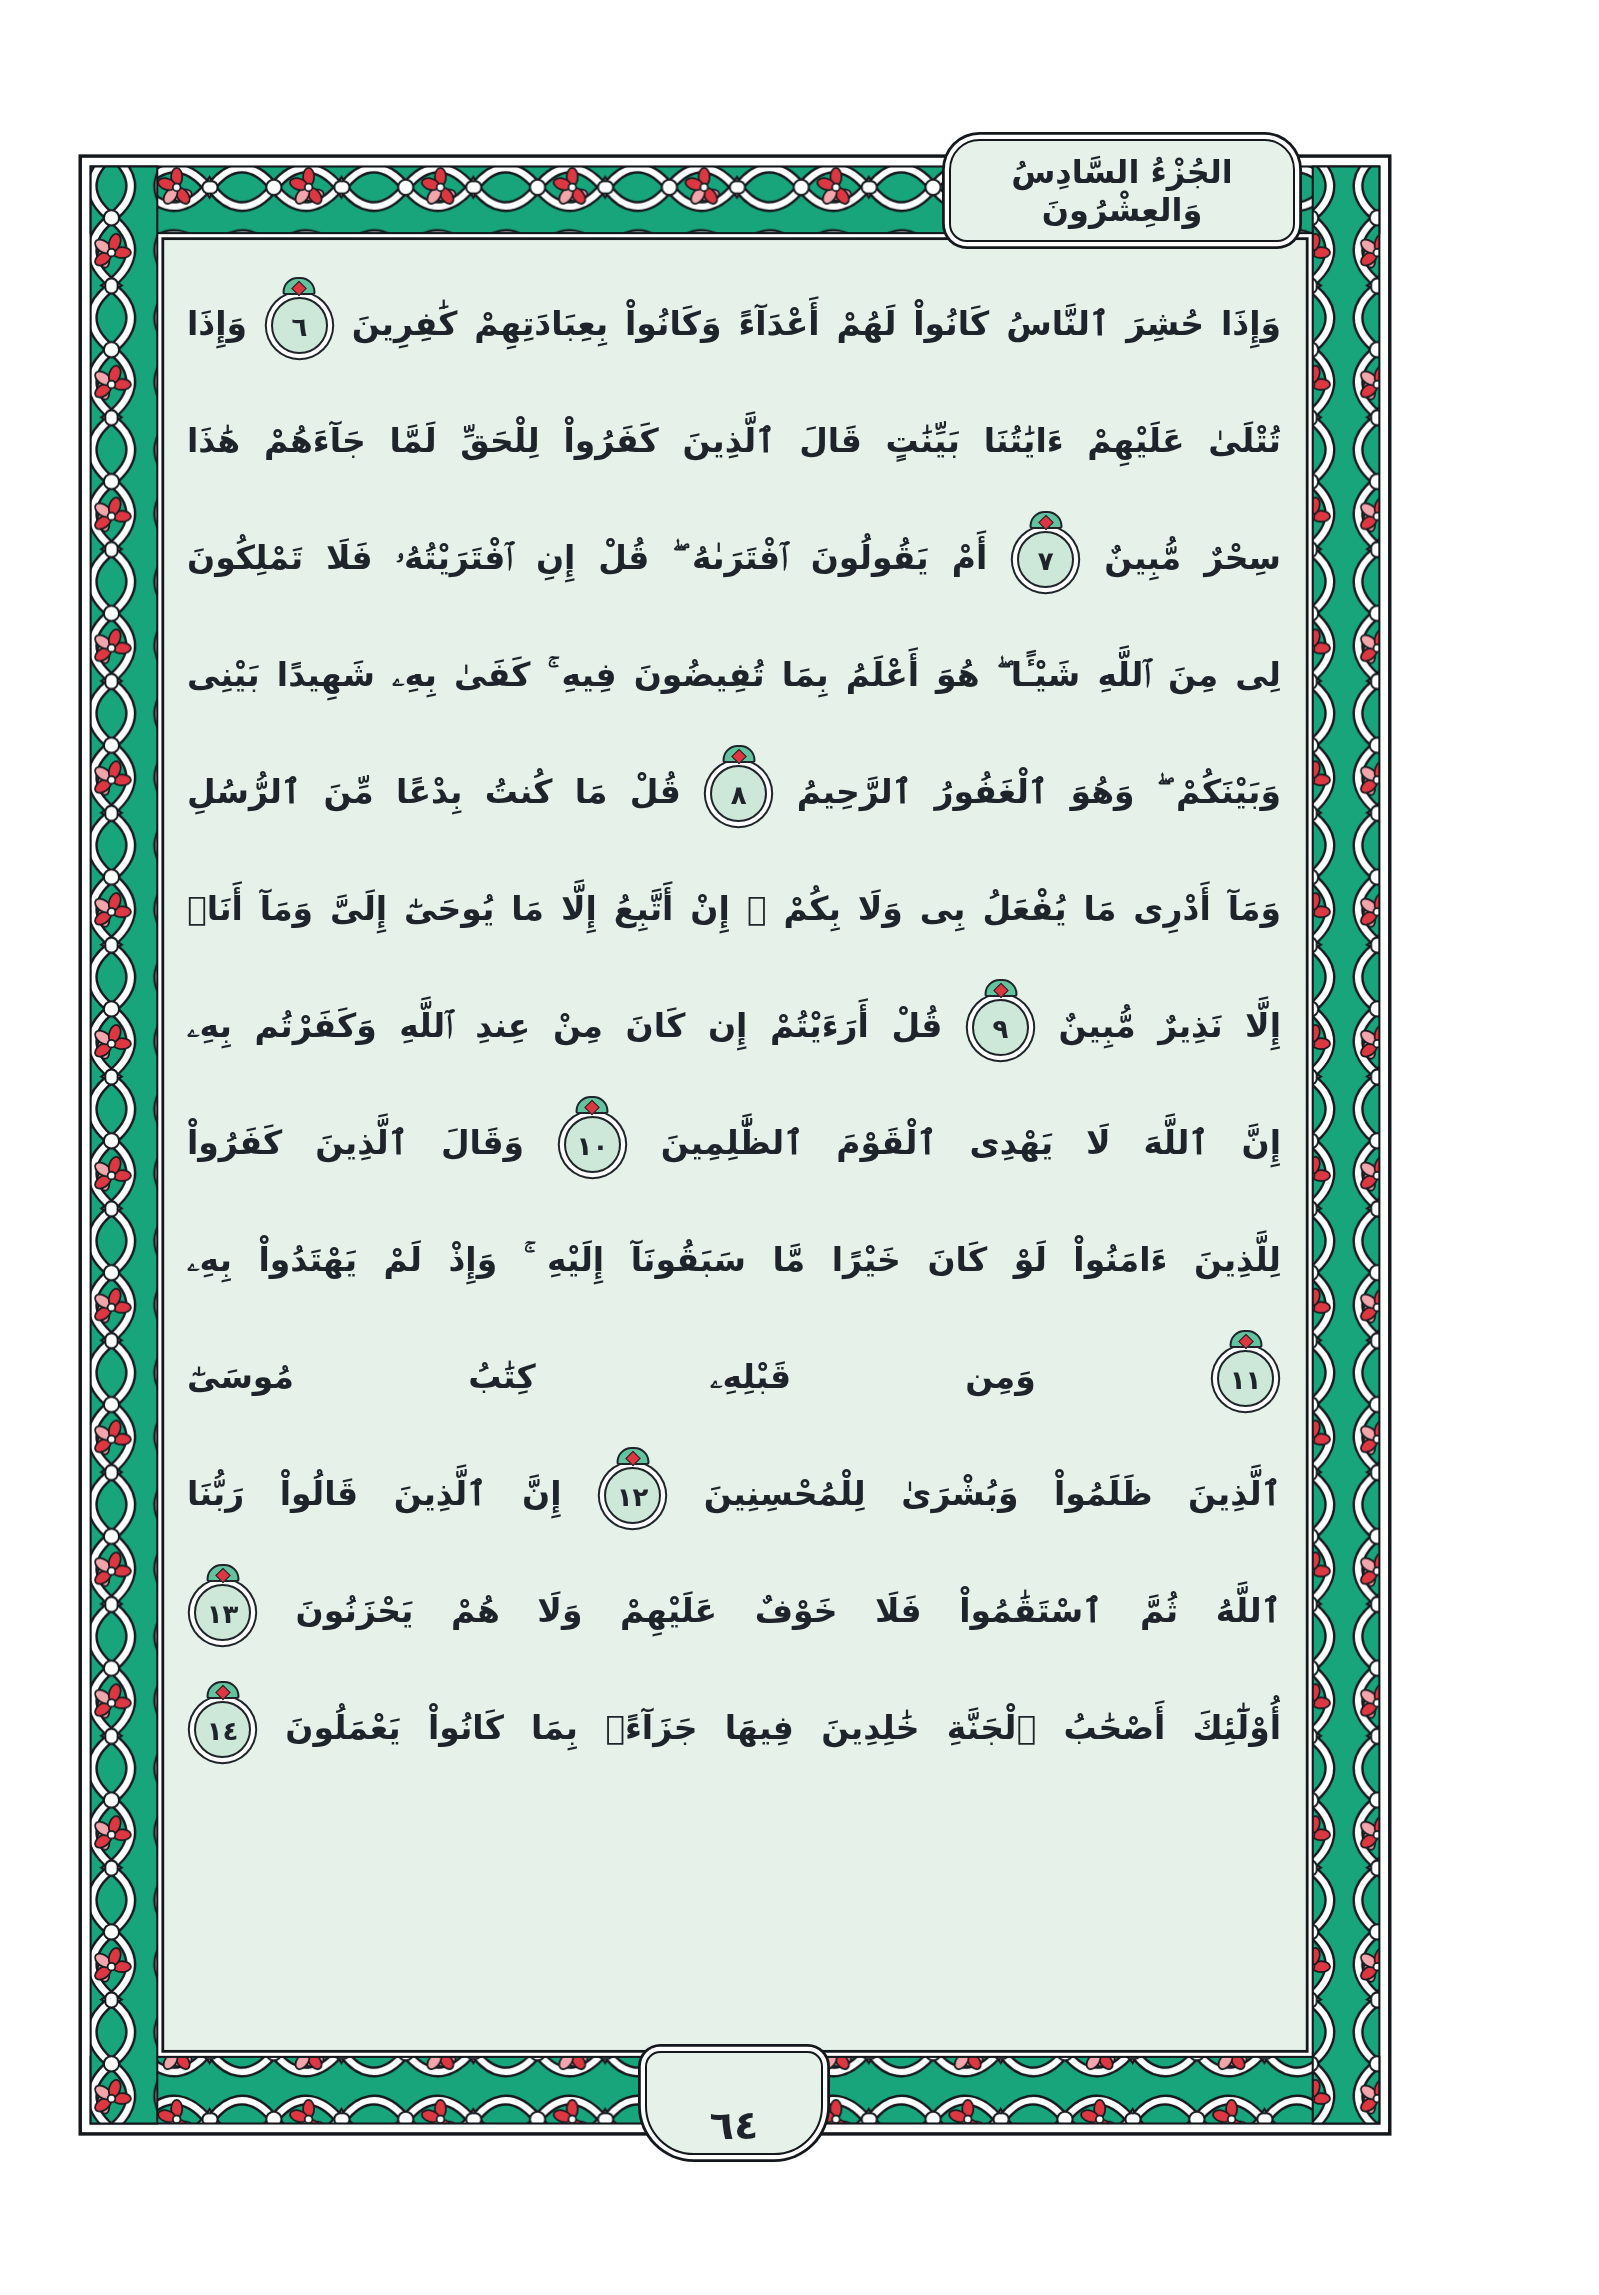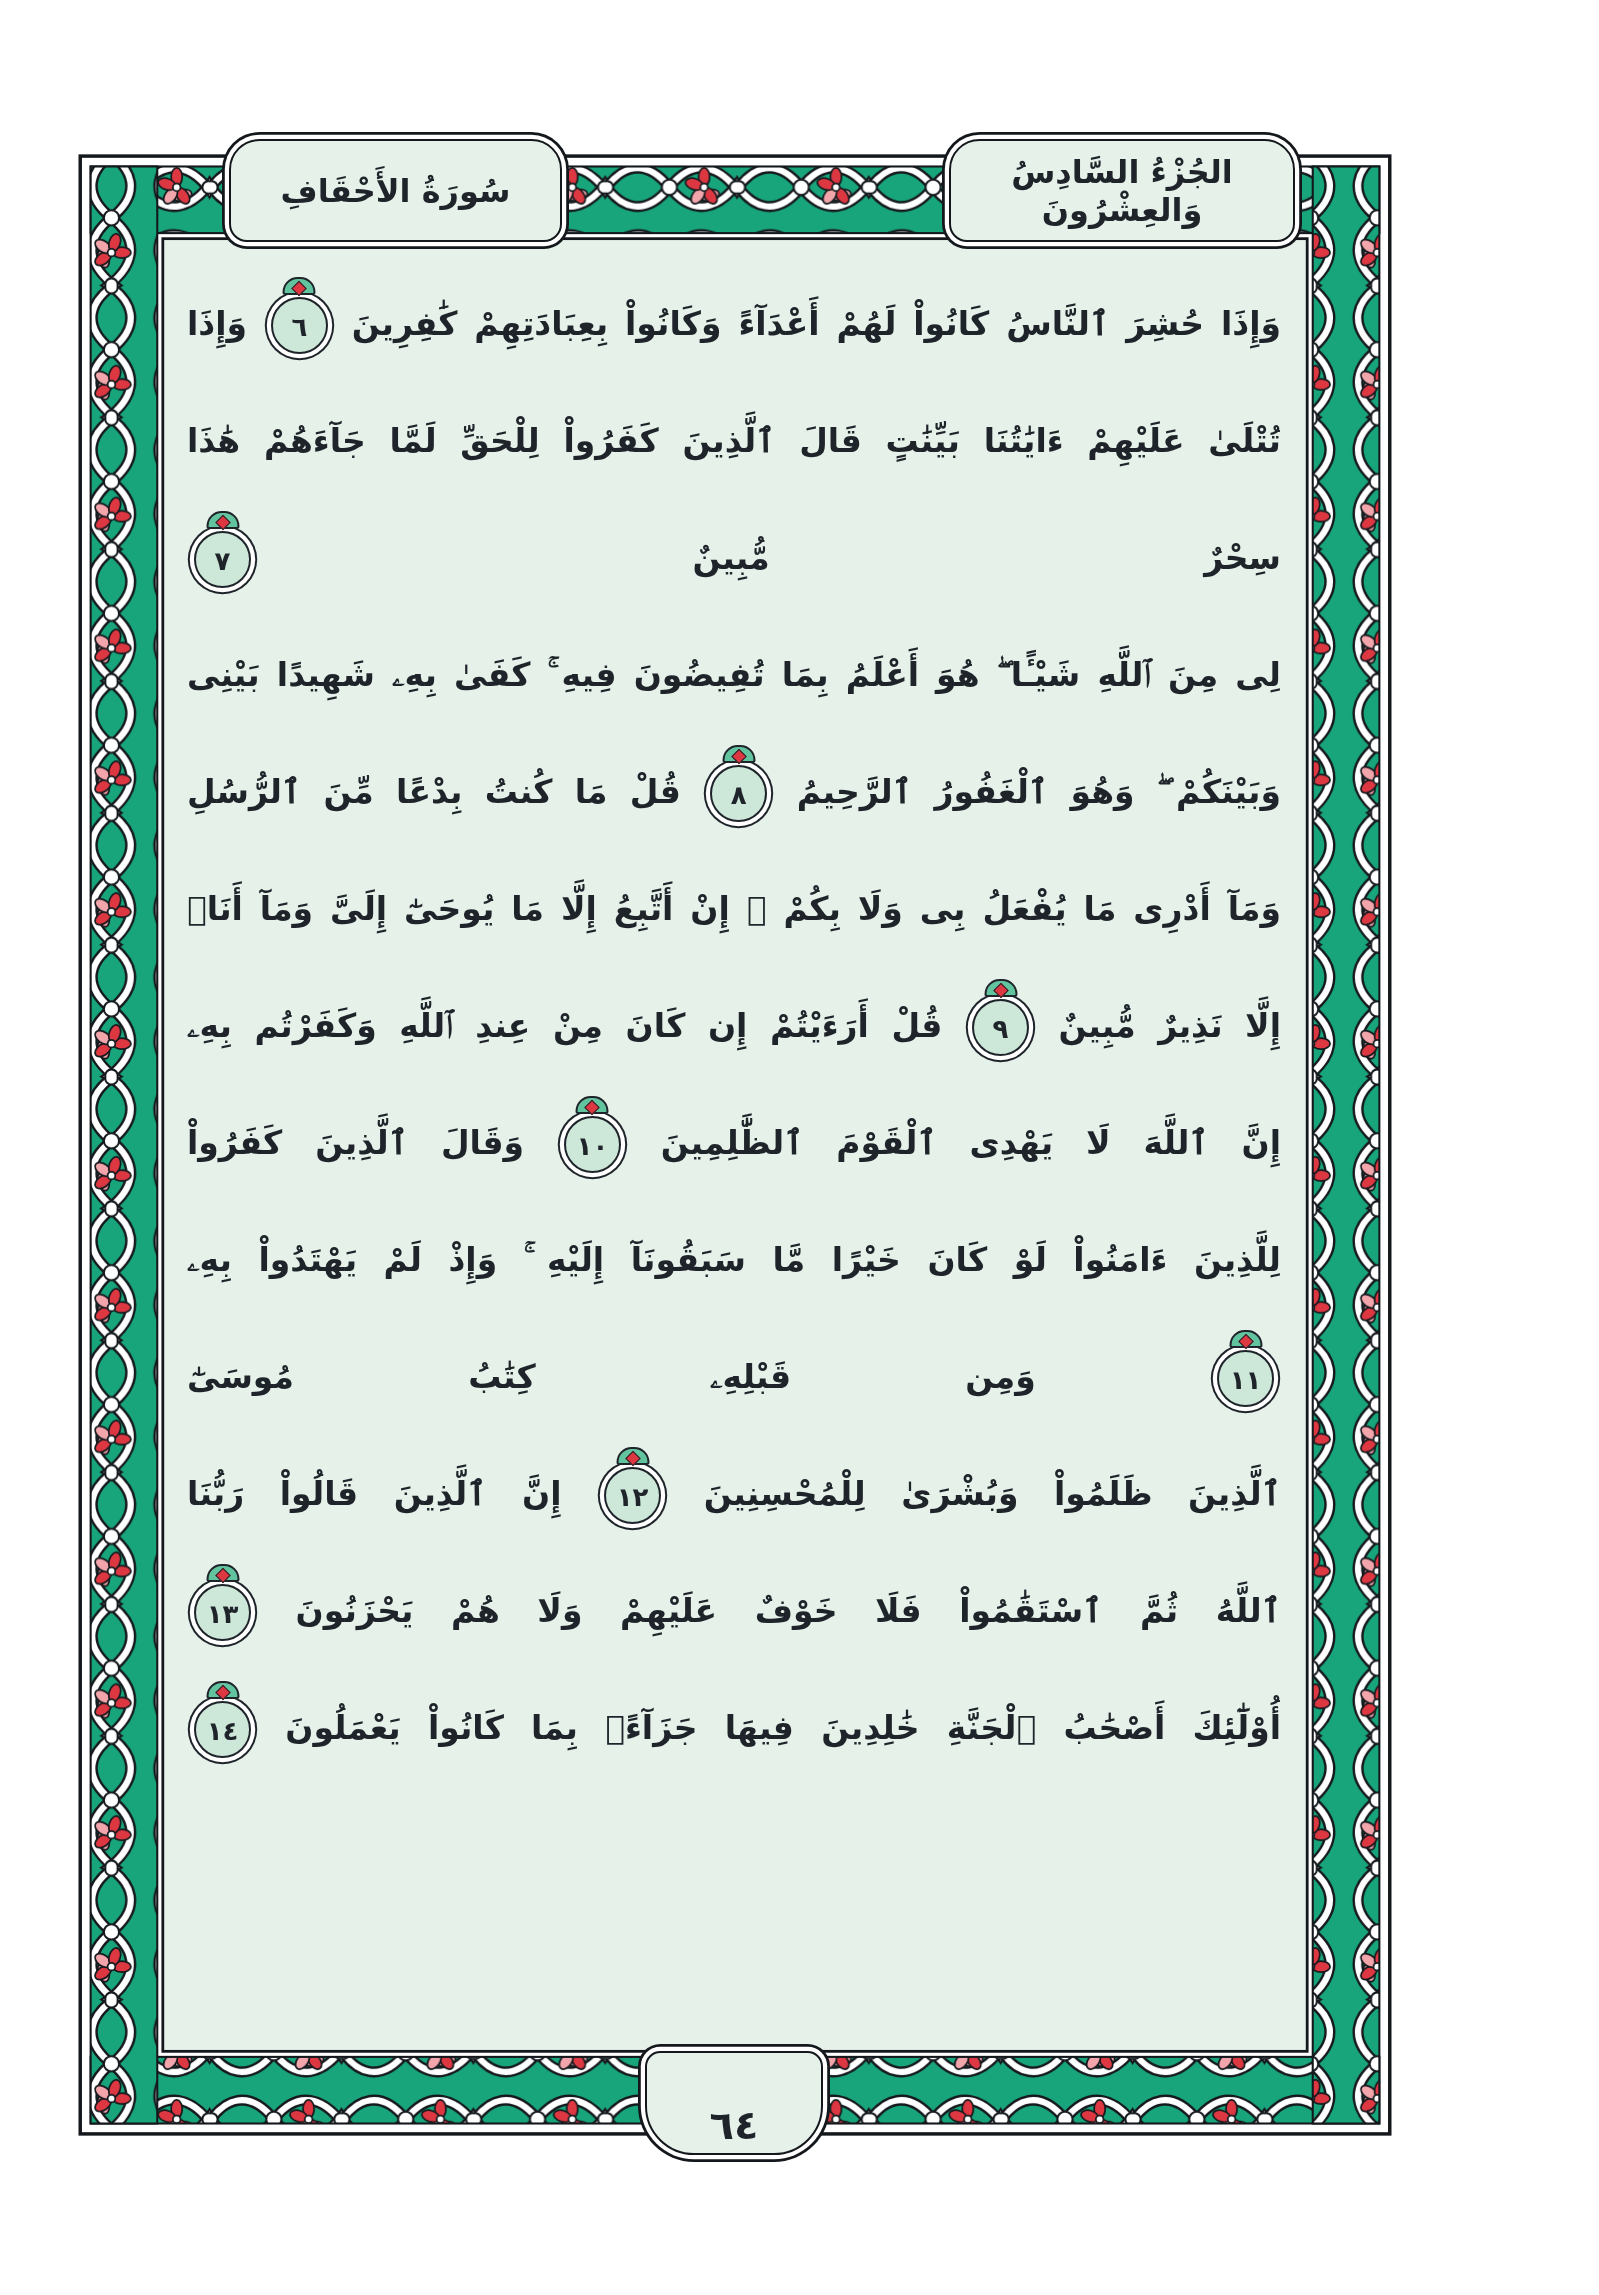--- a/index.html
+++ b/index.html
@@ -69,23 +69,20 @@
     left:645px;top:2051px;width:178px;height:104px;
     border-radius:15.3px 15.3px 49px 49px;
   }
   .cartouche.pagenum .pnum{font-size:40px;font-weight:bold;color:var(--ink);margin-top:44px;}
 </style>
 </head>
 <body>
 
 <div class="page">
 
-  <div class="cartouche surah">
-    <span class="title">سُورَةُ الأَحْقَافِ</span>
-  </div>
 
   <div class="cartouche juz">
     <span class="title">الجُزْءُ السَّادِسُ وَالعِشْرُونَ</span>
   </div>
 
   <div class="frame">
     <svg viewBox="0 0 1893 2856">
       <defs>
 
         <g id="motif">
@@ -132,21 +129,21 @@
     </svg>
   </div>
 
   <div class="textarea">
       <div class="line"><span class="qt">وَإِذَا حُشِرَ ٱلنَّاسُ كَانُواْ لَهُمْ أَعْدَآءً وَكَانُواْ بِعِبَادَتِهِمْ كَٰفِرِينَ</span> <span class="ayah">
           <span class="ayah-num">٦</span>
         </span> <span class="qt">وَإِذَا</span></div>
       <div class="line"><span class="qt">تُتْلَىٰ عَلَيْهِمْ ءَايَٰتُنَا بَيِّنَٰتٍ قَالَ ٱلَّذِينَ كَفَرُواْ لِلْحَقِّ لَمَّا جَآءَهُمْ هَٰذَا</span></div>
       <div class="line"><span class="qt">سِحْرٌ مُّبِينٌ</span> <span class="ayah">
           <span class="ayah-num">٧</span>
-        </span> </div>
+        </span> <span class="qt">أَمْ يَقُولُونَ ٱفْتَرَىٰهُ ۖ قُلْ إِنِ ٱفْتَرَيْتُهُۥ فَلَا تَمْلِكُونَ</span></div>
       <div class="line"><span class="qt">لِى مِنَ ٱللَّهِ شَيْـًٔا ۖ هُوَ أَعْلَمُ بِمَا تُفِيضُونَ فِيهِ ۚ كَفَىٰ بِهِۦ شَهِيدًا بَيْنِى</span></div>
       <div class="line"><span class="qt">وَبَيْنَكُمْ ۖ وَهُوَ ٱلْغَفُورُ ٱلرَّحِيمُ</span> <span class="ayah">
           <span class="ayah-num">٨</span>
         </span> <span class="qt">قُلْ مَا كُنتُ بِدْعًا مِّنَ ٱلرُّسُلِ</span></div>
       <div class="line"><span class="qt">وَمَآ أَدْرِى مَا يُفْعَلُ بِى وَلَا بِكُمْ ۖ إِنْ أَتَّبِعُ إِلَّا مَا يُوحَىٰٓ إِلَىَّ وَمَآ أَنَا۠</span></div>
       <div class="line"><span class="qt">إِلَّا نَذِيرٌ مُّبِينٌ</span> <span class="ayah">
           <span class="ayah-num">٩</span>
         </span> <span class="qt">قُلْ أَرَءَيْتُمْ إِن كَانَ مِنْ عِندِ ٱللَّهِ وَكَفَرْتُم بِهِۦ</span></div>
       <div class="line"><span class="qt">إِنَّ ٱللَّهَ لَا يَهْدِى ٱلْقَوْمَ ٱلظَّٰلِمِينَ</span> <span class="ayah">
           <span class="ayah-num">١٠</span>

